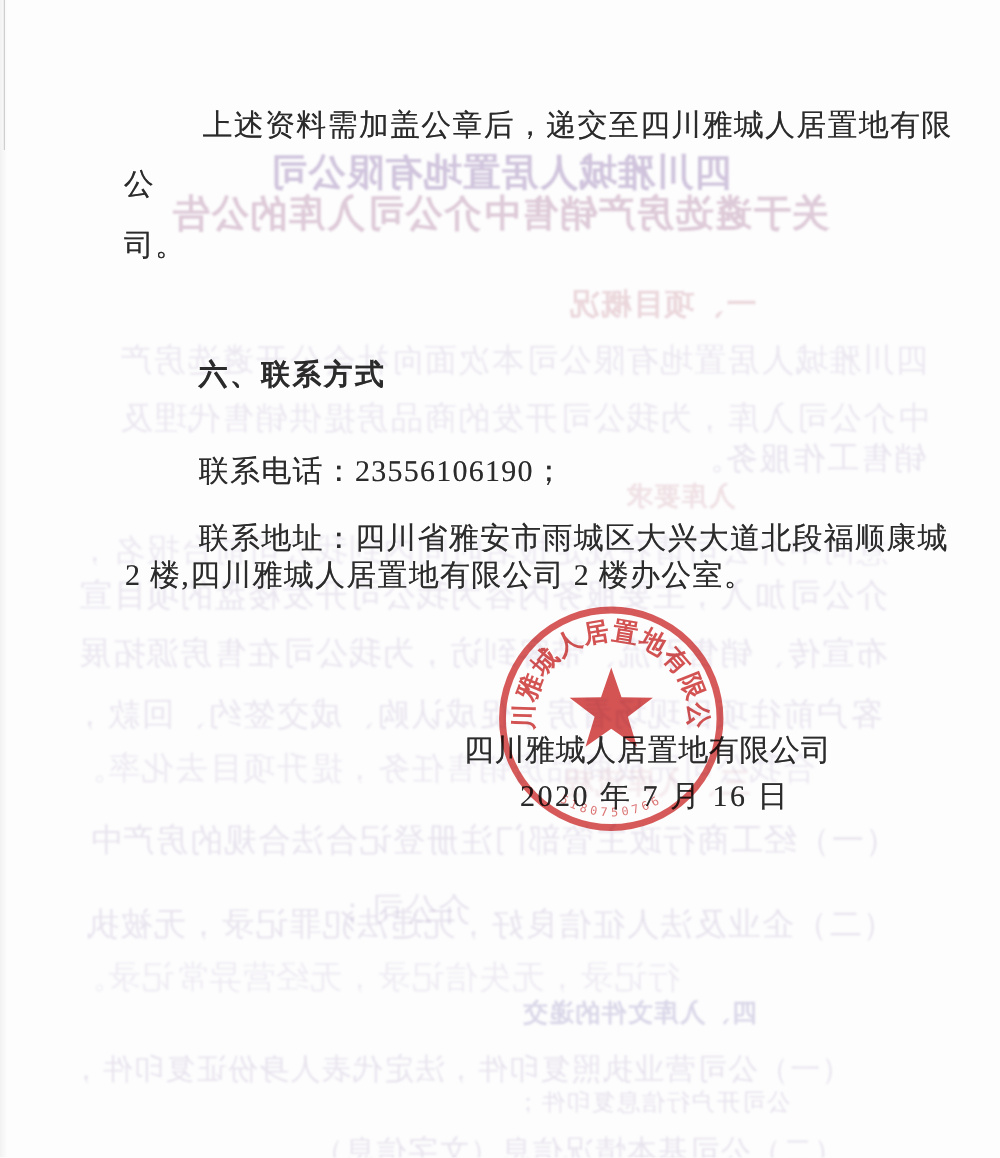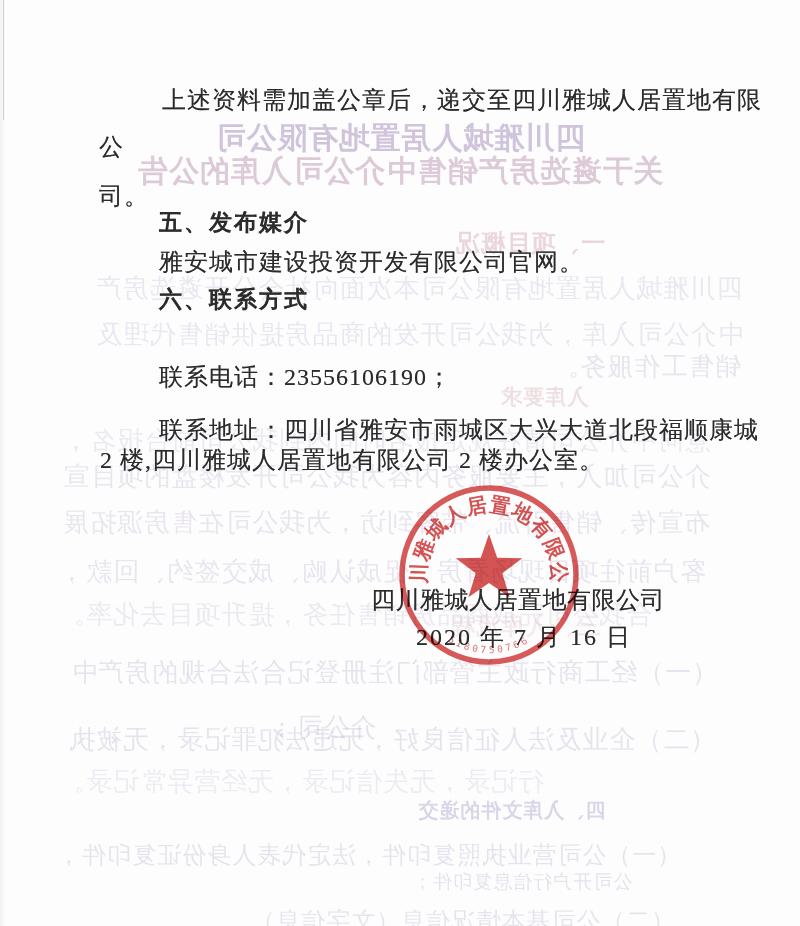--- a/index.html
+++ b/index.html
@@ -60,22 +60,20 @@
       <div class="bl" style="top: 797px; left: 417px; font-size: 20px; color: rgb(159, 151, 198); opacity: 0.38; font-weight: bold;">四、入库文件的递交</div>
       <div class="bl" style="top: 839px; left: 56px; font-size: 24px; color: rgb(172, 156, 196); opacity: 0.26;">（一）公司营业执照复印件，法定代表人身份证复印件，</div>
       <div class="bl" style="top: 869px; left: 412px; font-size: 19px; color: rgb(172, 156, 196); opacity: 0.28;">公司开户行信息复印件；</div>
       <div class="bl" style="top: 905px; left: 250px; font-size: 24px; color: rgb(172, 156, 196); opacity: 0.26;">（二）公司基本情况信息（文字信息）</div>
     </div>
 
   <div class="txt l1">上述资料需加盖公章后，递交至四川雅城人居置地有限</div>
   <div class="txt l2">公</div>
   <div class="txt l3">司。</div>
 
-  <div class="txt hd h5">五、发布媒介</div>
-  <div class="txt media">雅安城市建设投资开发有限公司官网。</div>
 
   <div class="txt hd h6">六、联系方式</div>
   <div class="txt phone">联系电话：23556106190；</div>
   <div class="txt addr1">联系地址：四川省雅安市雨城区大兴大道北段福顺康城</div>
   <div class="txt addr2">2 楼,四川雅城人居置地有限公司 2 楼办公室。</div>
 
   <div class="txt signc">四川雅城人居置地有限公司</div>
   <div class="txt signd">2020 年 7 月 16 日</div>
 
   <svg id="seal" width="204" height="204" viewBox="0 0 204 204">

